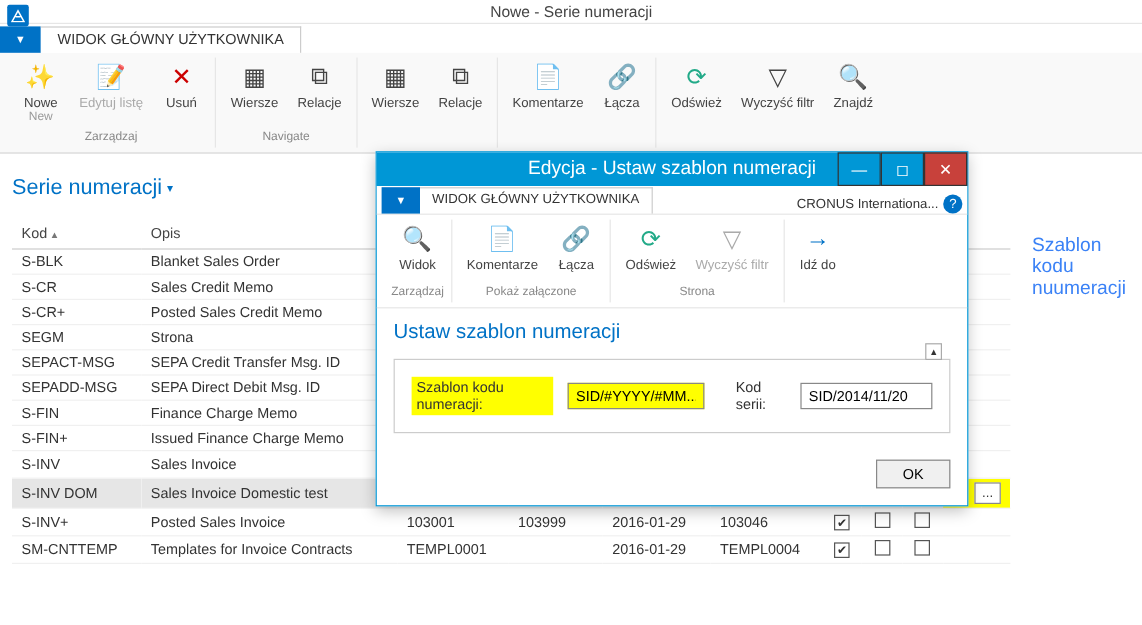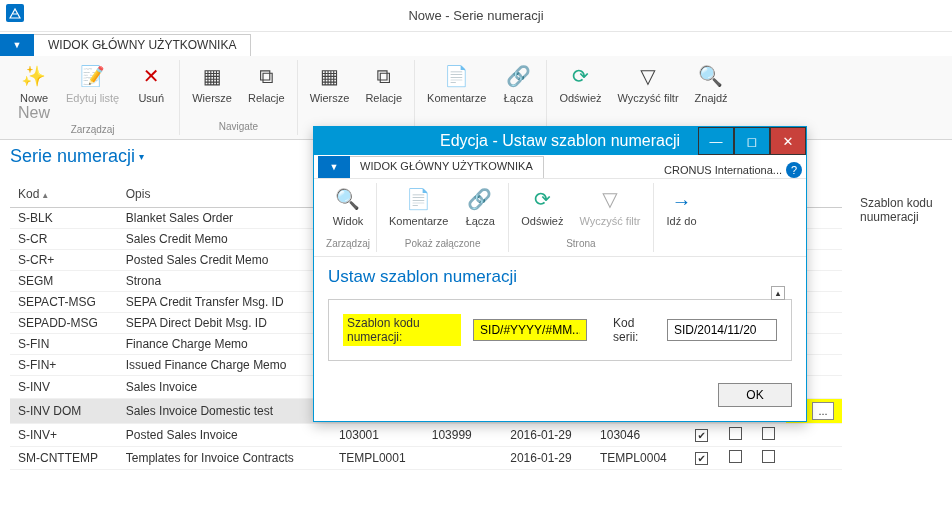--- a/index.html
+++ b/index.html
@@ -1,38 +1,38 @@
 <!DOCTYPE html>
 <html><head>
 <meta charset="utf-8">
 <style>
   * { box-sizing: border-box; margin: 0; padding: 0; }
   body { font-family: "Segoe UI", Tahoma, sans-serif; font-size: 12px; color: #333; background: #fff; width: 952px; height: 521px; overflow: hidden; position: relative; }
-  .titlebar { height: 32px; background: #fff; display: flex; align-items: center; justify-content: center; position: relative; border-bottom: 1px solid #e6e6e6; }
+  .titlebar { height: 20px; background: #fff; display: flex; align-items: center; justify-content: center; position: relative; border-bottom: 1px solid #e6e6e6; }
   .titlebar .logo { position: absolute; left: 6px; top: 4px; width: 18px; height: 18px; background: #0072c6; display: flex; align-items: center; justify-content: center; border-radius: 2px; }
   .titlebar .title { font-size: 13px; color: #444; }
   .tabbar { height: 24px; display: flex; align-items: flex-end; background: #fff; }
   .tabbar .menu-btn { width: 34px; height: 22px; background: #0072c6; color: #fff; display: flex; align-items: center; justify-content: center; font-size: 9px; cursor: pointer; }
   .tabbar .tab { height: 22px; padding: 3px 14px 0; background: #fff; border-top: 1px solid #ccc; border-right: 1px solid #ccc; font-size: 12px; color: #333; cursor: pointer; }
   .ribbon { height: 84px; background: #f9f9f9; border-bottom: 1px solid #d6d6d6; display: flex; padding: 4px 6px; }
   .ribbon-group { display: flex; flex-direction: column; align-items: center; padding: 0 6px; border-right: 1px solid #e6e6e6; }
   .ribbon-group:last-child { border-right: none; }
   .ribbon-row { display: flex; gap: 4px; flex: 1; align-items: flex-start;}
   .ribbon-btn { display: flex; flex-direction: column; align-items: center; justify-content: flex-start; padding: 2px 6px; cursor: pointer; font-size: 11px; color: #444; min-width: 44px; text-align:center;}
   .ribbon-btn.disabled { color: #aaa; cursor: default;}
   .ribbon-btn .icon { width: 28px; height: 28px; margin-bottom: 2px; display:flex; align-items:center; justify-content:center; font-size: 20px; }
   .ribbon-group-label { font-size: 10px; color: #888; height: 14px; }
   .content { display: flex; position: absolute; top: 136px; bottom: 0; left: 0; right: 0; }
   .main { flex: 1; padding: 6px 10px; overflow: hidden; }
   .page-title { color: #0072c6; font-size: 18px; font-weight: 400; margin: 4px 0 14px; display:flex; align-items:center; gap:4px;}
   .grid { width: 100%; border-collapse: collapse; font-size: 12px; }
   .grid th { text-align: left; font-weight: 400; color: #444; padding: 6px 8px; border-bottom: 1px solid #ccc;}
   .grid td { padding: 3px 8px; border-bottom: 1px solid #f0f0f0; white-space: nowrap; overflow: hidden;}
   .grid tr.selected { background: #e6e6e6; }
-  .side-label { width: 100px; padding: 60px 8px; font-size: 12px; color: #404040;}
+  .side-label { width: 100px; padding: 60px 8px; font-size: 16px; color: #3b82f6;}
   .ellipsis-btn { width: 22px; height: 18px; background: #fff; border: 1px solid #888; display: inline-flex; align-items: center; justify-content: center; font-size: 11px; cursor: pointer;}
   .hl-yellow { background: #ffff00; }
   .sort-ind { font-size: 8px; color: #777; margin-left: 2px;}
   
   .dialog { position: absolute; left: 313px; top: 126px; width: 494px; background: #fff; border: 1px solid #0097d6; box-shadow: 0 4px 12px rgba(0,0,0,.25); }
   .dlg-title { height: 28px; background: #0097d6; display: flex; align-items: center; justify-content: center; position: relative; color: #fff; }
   .dlg-title .t { font-size: 16px; }
   .dlg-ctrls { position: absolute; right: 0; top: 0; display: flex;}
   .dlg-ctrls div { width: 36px; height: 28px; display: flex; align-items: center; justify-content: center; font-size: 13px; cursor: pointer; }
   .dlg-ctrls .min { background: #0097d6; color:#fff; border: 1px solid #333;}
@@ -46,21 +46,21 @@
   .dlg-ribbon { height: 78px; display: flex; padding: 4px 6px; border-bottom: 1px solid #e6e6e6;}
   .dlg-body { padding: 10px 14px 14px; }
   .section-title { color: #0072c6; font-size: 17px; margin-bottom: 12px; }
   .form-row { background:#fff; border:1px solid #ccc; padding: 14px; display:flex; align-items:center; gap:12px; position:relative;}
   .form-row .collapse { position:absolute; right:6px; top:-14px; width:14px; height:14px; border:1px solid #aaa; display:flex; align-items:center; justify-content:center; font-size:9px; cursor:pointer; background:#fff;}
   .label { font-size: 12px;}
   .input { border: 1px solid #888; height: 22px; padding: 0 6px; font-size: 12px; font-family: inherit;}
   .hl-label { background: #ffff00; padding: 2px 4px;}
   .hl-input { background: #ffff00; border: 1px solid #888; height:22px; padding: 0 6px; font-size:12px; font-family:inherit; width:114px;}
   .dlg-footer { padding: 8px 14px 14px; display: flex; justify-content: flex-end;}
-  .ok-btn { width: 74px; height: 24px; border: 1px solid #888; background: #f0f0f0; cursor: pointer; font-size:12px;}
+  .ok-btn { width: 62px; height: 24px; border: 1px solid #888; background: #f0f0f0; cursor: pointer; font-size:12px;}
   .chk { width:13px; height:13px; border:1px solid #555; display:inline-flex; align-items:center; justify-content:center; font-size:10px; background:#fff;}
 </style>
 </head>
 <body>
 
 <div class="titlebar">
   <div class="logo">
     <svg width="12" height="12" viewBox="0 0 12 12">
         <path d="M1 11 L6 2 L11 11 Z M4 7 L8 7" stroke="#fff" stroke-width="1.2" fill="none"></path>
       </svg>
@@ -72,21 +72,21 @@
   <div class="menu-btn">▼</div>
   <div class="tab">WIDOK GŁÓWNY UŻYTKOWNIKA</div>
 </div>
 
 <div class="ribbon">
   <div class="ribbon-group">
     <div class="ribbon-row">
       <div class="ribbon-btn">
         <span class="icon">✨</span>
         <span>Nowe</span>
-        <span style="font-size:16px; color:#999;">New</span>
+        <span style="font-size:10px; color:#999;">New</span>
       </div>
       <div class="ribbon-btn disabled">
         <span class="icon">📝</span>
         <span>Edytuj listę</span>
       </div>
       <div class="ribbon-btn">
         <span class="icon" style="color:#c00;">✕</span>
         <span>Usuń</span>
       </div>
     </div>

